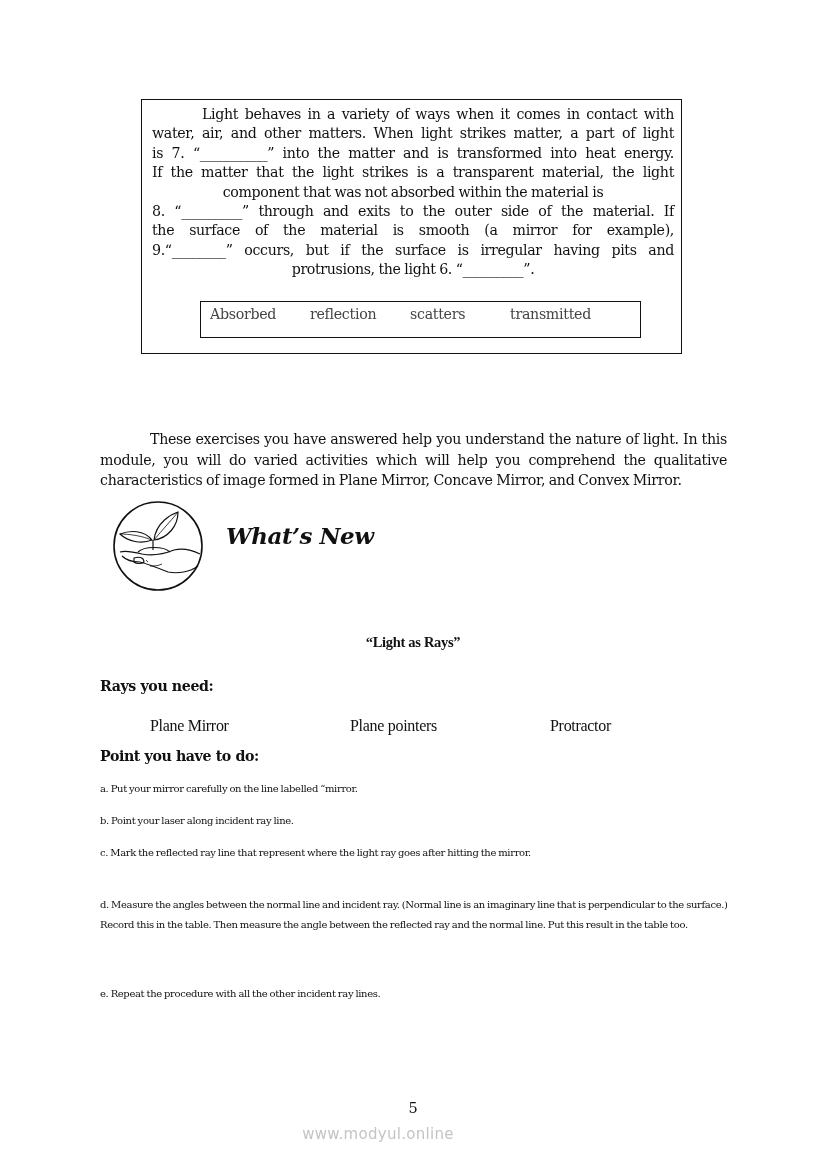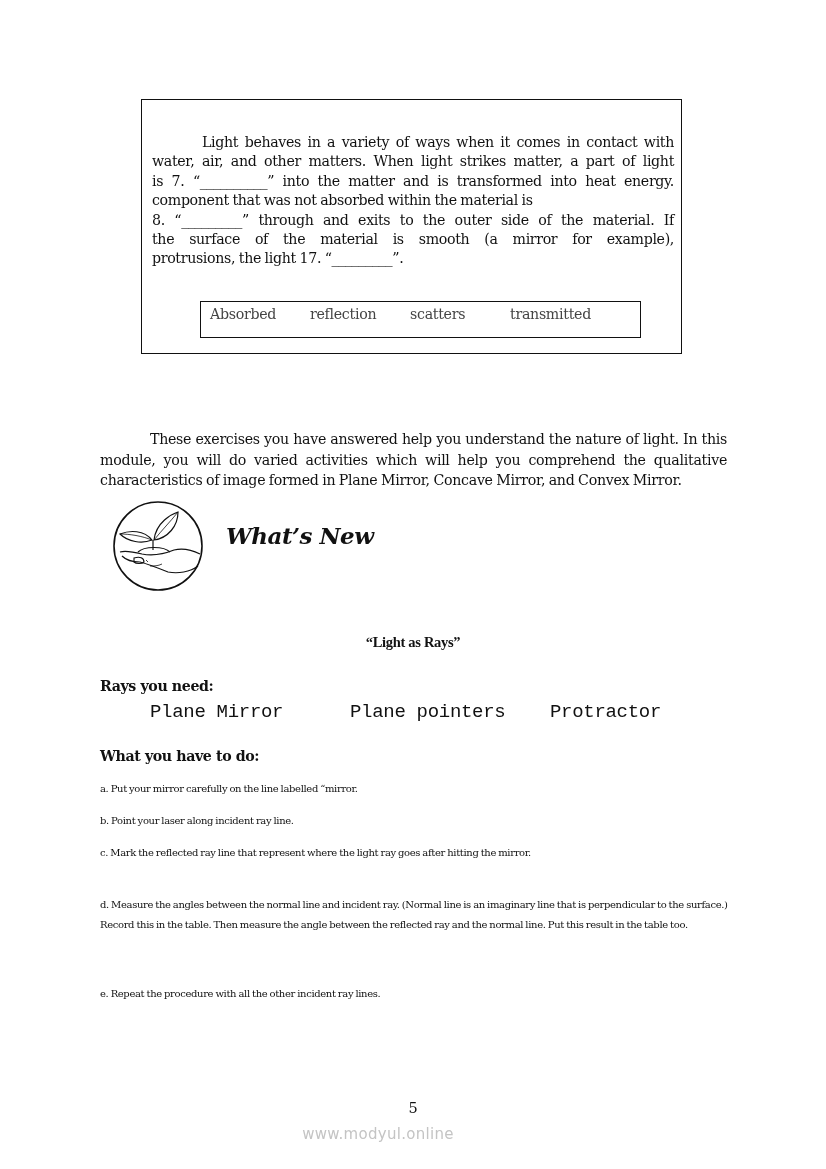--- a/index.html
+++ b/index.html
@@ -5,60 +5,62 @@
   html, body { margin: 0; padding: 0; background: #ffffff; }
   body { width: 826px; height: 1169px; position: relative; overflow: hidden;
          font-family: "DejaVu Serif", "Liberation Serif", serif; color: #111; }
 
   .outer-box { position: absolute; left: 141px; top: 99px; width: 541px; height: 255px;
                border: 1.3px solid #111; box-sizing: border-box; }
   .box-text { position: absolute; left: 152px; top: 105px; width: 522px;
               font-size: 14.2px; line-height: 19.4px; text-align: justify;
               font-family: "DejaVu Serif", serif; letter-spacing: -0.35px; word-spacing: -0.5px; }
   .jl { display: block; text-align: justify; text-align-last: justify; }
-  .ll { display: block; text-align: left; }
-  .indent { padding-left: 50px; margin-top: 28px; }
+  .ll { display: block; text-align: center; }
+  .indent { padding-left: 50px; }
 
   .word-bank { position: absolute; left: 200px; top: 301px; width: 441px; height: 37px;
                border: 1.3px solid #111; box-sizing: border-box; }
   .wb-item { position: absolute; top: 306px; font-size: 14.2px; color: #444;
              font-family: "DejaVu Serif", serif; letter-spacing: -0.3px; }
 
   .para { position: absolute; left: 100px; top: 385px; width: 627px; font-size: 14.2px;
           line-height: 20.6px; font-family: "DejaVu Serif", serif; letter-spacing: -0.3px; word-spacing: -0.6px; margin-top: 44px; }
 
   .icon-wrap { position: absolute; left: 112px; top: 500px; width: 92px; height: 92px; }
   .section-title { position: absolute; left: 226px; top: 522px; font-size: 23px; font-weight: bold;
                    font-style: italic; font-family: "DejaVu Serif", serif; letter-spacing: -0.5px; }
 
   .activity-title { position: absolute; left: 0; width: 826px; top: 634px; text-align: center;
                     font-weight: bold; font-size: 14.5px; font-family: Liberation Serif, serif; letter-spacing: -0.3px; }
   .label-bold { position: absolute; left: 100px; font-weight: bold; font-size: 14.2px;
                 font-family: "DejaVu Serif", serif; letter-spacing: -0.4px; }
-  .material { position: absolute; top: 701px; font-size: 19px; font-family: Liberation Mono, monospace; letter-spacing: -0.3px; }
+  .material { position: absolute; top: 717px; font-size: 16px; font-family: Liberation Serif, serif; letter-spacing: -0.3px; }
 
   .step { position: absolute; left: 100px; width: 630px; font-size: 10px; line-height: 19.8px;
           font-family: "DejaVu Serif", serif; letter-spacing: -0.35px; word-spacing: -0.6px; }
   .page-num { position: absolute; left: 0; width: 826px; top: 1100px; text-align: center;
               font-size: 14.5px; font-family: "DejaVu Serif", serif; }
   .watermark { position: absolute; left: 0; width: 756px; top: 1125px; text-align: center;
                font-size: 15px; color: #c4c4c4; font-family: "DejaVu Sans", sans-serif; letter-spacing: 0.3px; }
 </style>
 </head>
 <body>
 
 <div class="outer-box"></div>
 <div class="box-text">
   <span class="jl indent">Light behaves in a variety of ways when it comes in contact with</span>
   <span class="jl">water, air, and other matters. When light strikes matter, a part of light</span>
   <span class="jl">is 7. “__________” into the matter and is transformed into heat energy.</span>
+  <span class="jl">If the matter that the light strikes is a transparent material, the light</span>
   <span class="ll">component that was not absorbed within the material is</span>
   <span class="jl">8. “_________” through and exits to the outer side of the material. If</span>
   <span class="jl">the surface of the material is smooth (a mirror for example),</span>
-  <span class="ll">protrusions, the light 17. “_________”.</span>
+  <span class="jl">9.“________” occurs, but if the surface is irregular having pits and</span>
+  <span class="ll">protrusions, the light 6. “_________”.</span>
 </div>
 
 <div class="word-bank"></div>
 <span class="wb-item" style="left:210px">Absorbed</span>
 <span class="wb-item" style="left:310px">reflection</span>
 <span class="wb-item" style="left:410px">scatters</span>
 <span class="wb-item" style="left:510px">transmitted</span>
 
 <div class="para" style="text-align:justify;">
   <span style="display:inline-block;width:50px"></span><span>These exercises you have answered help you understand the nature of light. In this module, you will do varied activities which will help you comprehend the qualitative characteristics of image formed in Plane Mirror, Concave Mirror, and Convex Mirror.</span>
@@ -87,21 +89,21 @@
 </div>
 <div class="section-title">What’s New</div>
 
 <div class="activity-title">“Light as Rays”</div>
 
 <div class="label-bold" style="top:678px">Rays you need:</div>
 <span class="material" style="left:150px">Plane Mirror</span>
 <span class="material" style="left:350px">Plane pointers</span>
 <span class="material" style="left:550px">Protractor</span>
 
-<div class="label-bold" style="top:748px">What you have to do:</div>
+<div class="label-bold" style="top:748px">Point you have to do:</div>
 
 <div class="step" style="top:779px">a. Put your mirror carefully on the line labelled “mirror.</div>
 <div class="step" style="top:811px">b. Point your laser along incident ray line.</div>
 <div class="step" style="top:843px">c. Mark the reflected ray line that represent where the light ray goes after hitting the mirror.</div>
 <div class="step" style="top:895px">d. Measure the angles between the normal line and incident ray. (Normal line is an imaginary line that is perpendicular to the surface.) Record this in the table. Then measure the angle between the reflected ray and the normal line. Put this result in the table too.</div>
 <div class="step" style="top:984px">e. Repeat the procedure with all the other incident ray lines.</div>
 
 <div class="page-num">5</div>
 <div class="watermark">www.modyul.online</div>
 

